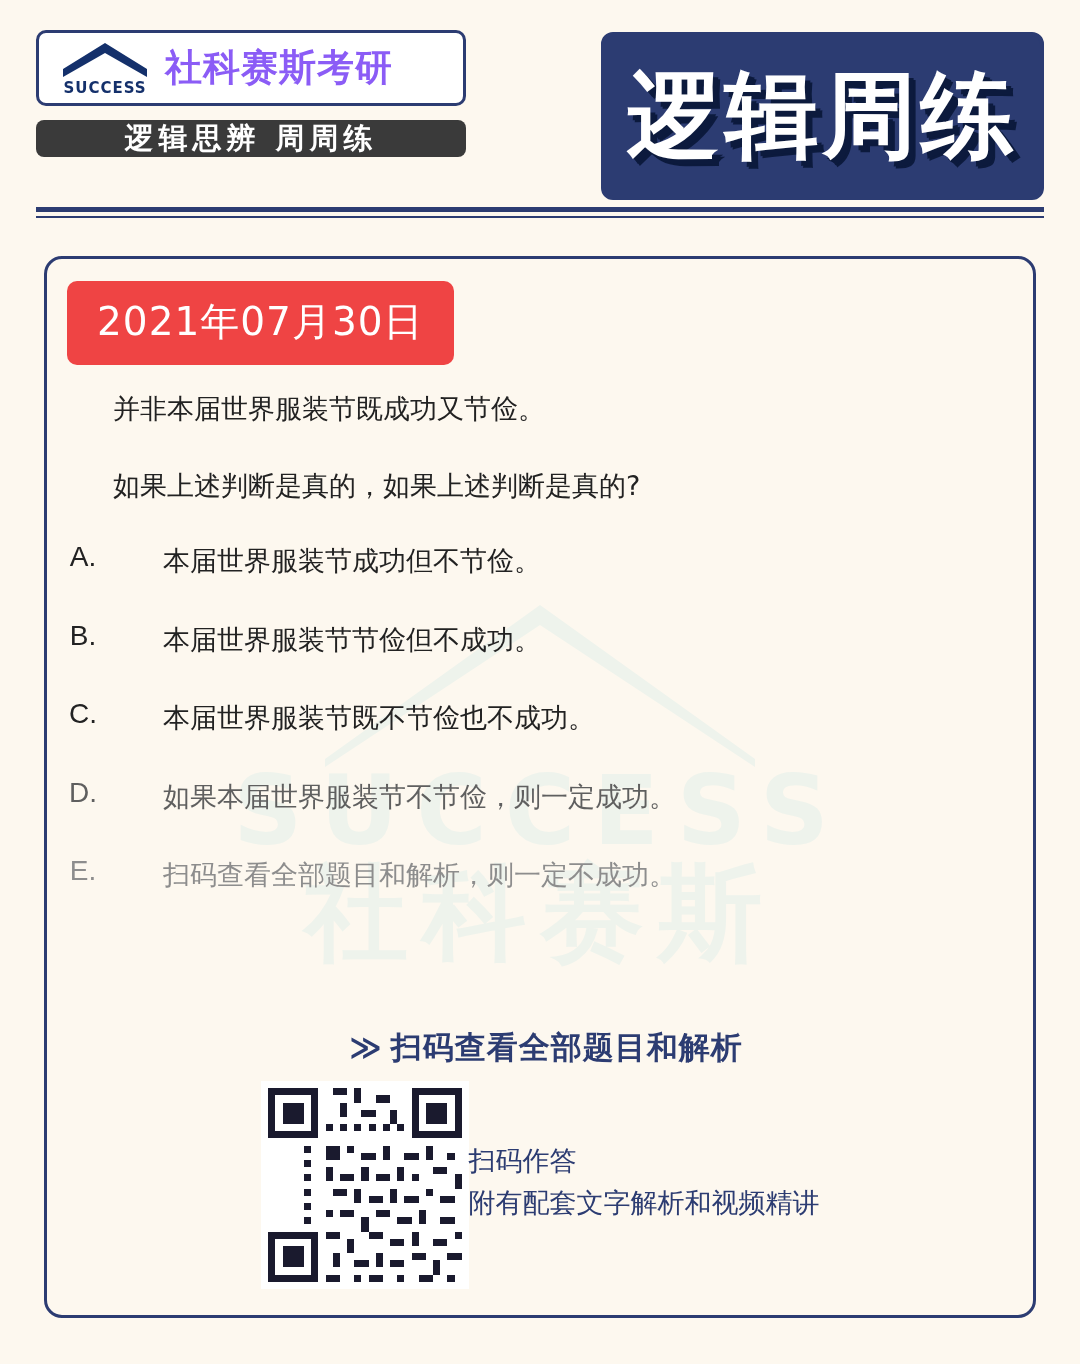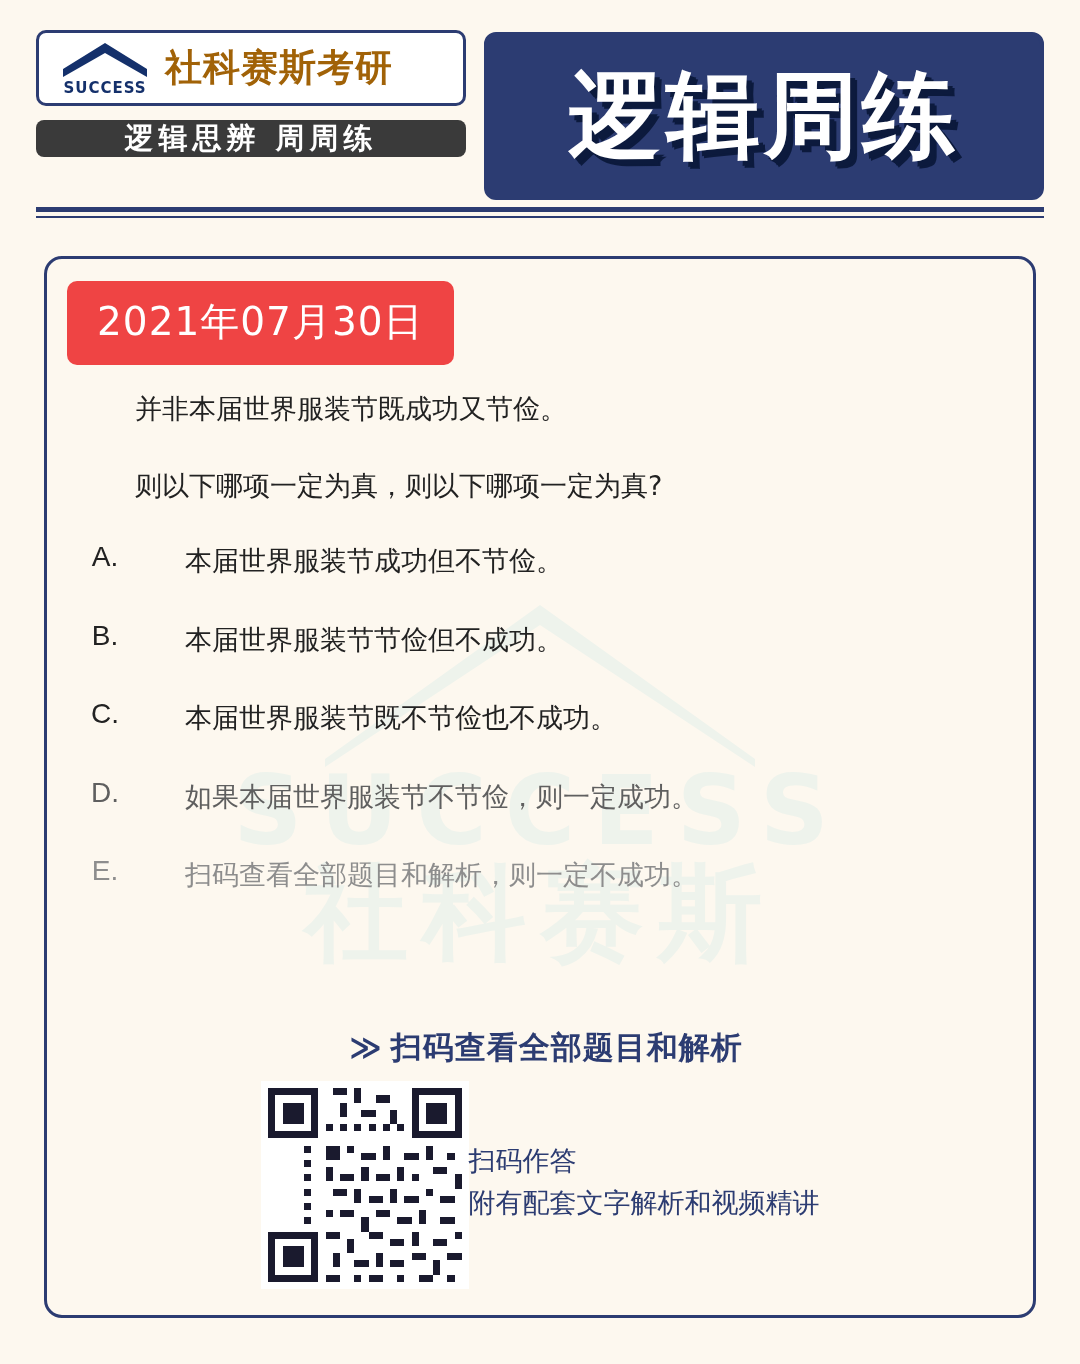--- a/index.html
+++ b/index.html
@@ -47,41 +47,41 @@
     height: 58px;
     position: relative;
     flex: none;
     margin-right: 8px;
   }
   .logo-mark svg { display: block; }
   .logo-text {
     font-family: "DejaVu Sans", sans-serif;
     font-weight: bold;
     font-size: 37px;
-    color: #a16207;
+    color: #8b5cf6;
     letter-spacing: 1px;
     white-space: nowrap;
   }
   .slogan-box {
     background: #3a3a3a;
     border-radius: 8px;
     height: 37px;
     display: flex;
     align-items: center;
     justify-content: center;
   }
   .slogan-text {
     color: #ffffff;
     font-size: 29px;
     font-weight: bold;
     letter-spacing: 5px;
     font-family: "DejaVu Sans", sans-serif;
   }
   .header-right {
-    width: 560px;
+    width: 443px;
     height: 168px;
     background: #2c3c72;
     border-radius: 12px;
     border: 4px solid #2c3c72;
     box-sizing: border-box;
     display: flex;
     align-items: center;
     justify-content: center;
     margin-top: 2px;
   }
@@ -164,21 +164,21 @@
     border-radius: 10px;
     padding: 14px 30px 16px 30px;
     color: #ffffff;
     font-size: 39px;
     font-family: "DejaVu Sans", sans-serif;
     letter-spacing: 1px;
   }
 
   .content {
     position: relative;
-    padding: 128px 40px 0 26px;
+    padding: 128px 40px 0 4px;
   }
   .stem {
     font-size: 27px;
     color: #222222;
     line-height: 1.6;
     margin: 0 0 34px 62px;
     font-family: "DejaVu Sans", sans-serif;
   }
 
   .options { margin: 0; padding: 0; list-style: none; }
@@ -278,21 +278,21 @@
       <path d="M20 170 L235 16 L450 170 L450 178 L235 36 L20 178 Z" fill="#eef3ec"></path>
     </svg>
     <div class="wm-en">SUCCESS</div>
     <div class="wm-cn">社科赛斯</div>
   </div>
 
   <div class="date-badge">2021年07月30日</div>
 
   <div class="content">
     <p class="stem">并非本届世界服装节既成功又节俭。</p>
-    <p class="stem">则以下哪项一定为真，则以下哪项一定为真?</p>
+    <p class="stem">如果上述判断是真的，如果上述判断是真的?</p>
 
     <ul class="options">
       <li class="option">
         <span class="opt-letter">A.</span>
         <span class="opt-text">本届世界服装节成功但不节俭。</span>
       </li>
       <li class="option">
         <span class="opt-letter">B.</span>
         <span class="opt-text">本届世界服装节节俭但不成功。</span>
       </li>

